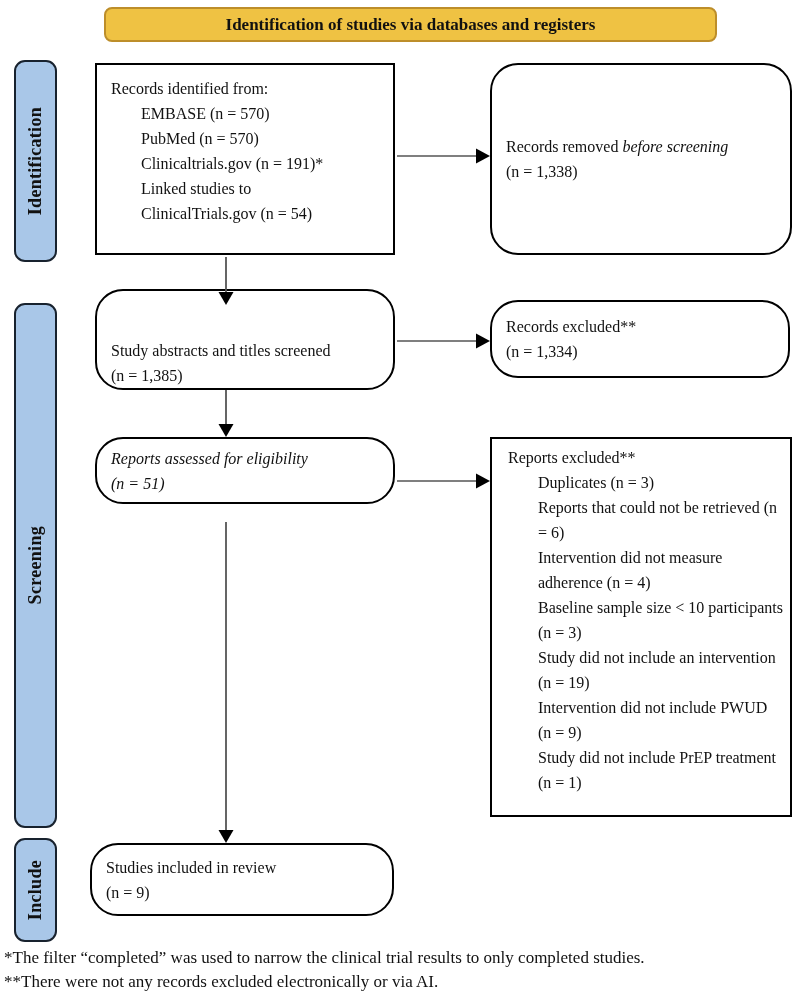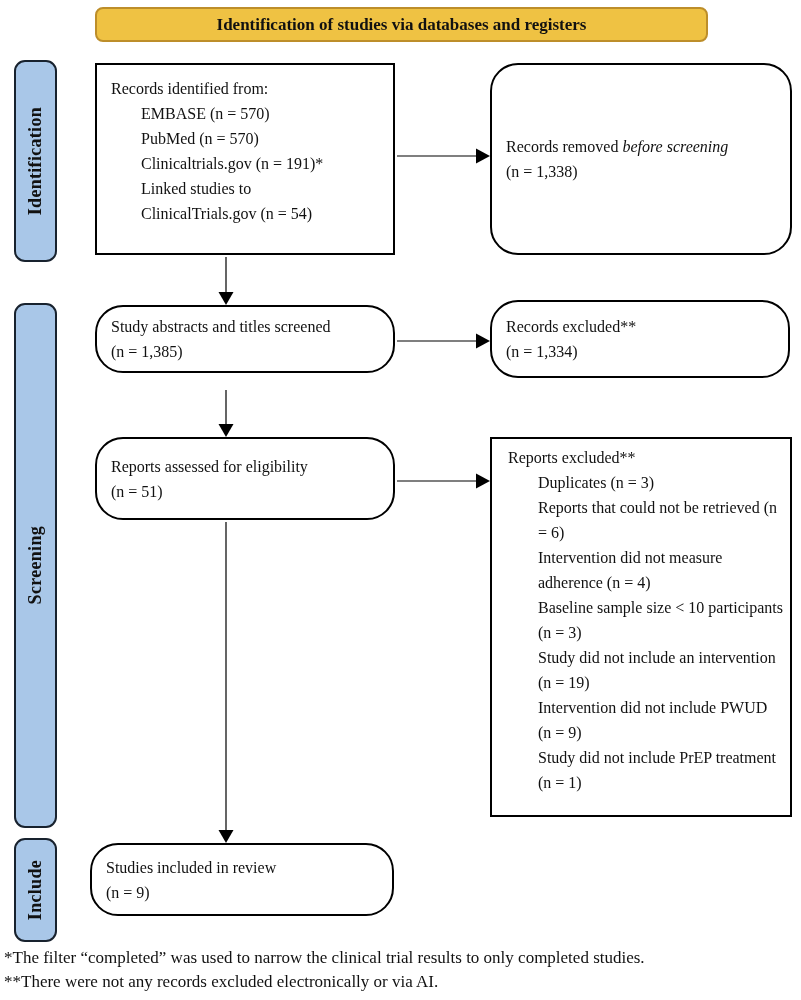--- a/index.html
+++ b/index.html
@@ -5,21 +5,21 @@
   :root{
     --banner-fill:#EFC243; --banner-border:#BD8E2A;
     --stage-fill:#A9C7E8; --stage-border:#18222E;
   }
   html,body{margin:0;padding:0;}
   body{
     width:801px;height:1000px;position:relative;background:#fff;
     font-family:"Liberation Serif", serif;color:#111;overflow:hidden;
   }
   .banner{
-    position:absolute;left:95px;top:7px;width:613px;height:35px;box-sizing:border-box;
+    position:absolute;left:104px;top:7px;width:613px;height:35px;box-sizing:border-box;
     background:var(--banner-fill);border:2px solid var(--banner-border);border-radius:8px;
     display:flex;align-items:center;justify-content:center;
     font-weight:bold;font-size:17px;
   }
   .stage{
     position:absolute;left:14px;width:43px;box-sizing:border-box;
     background:var(--stage-fill);border:2.5px solid var(--stage-border);border-radius:11px;
     display:flex;align-items:center;justify-content:center;
   }
   .stage span{
@@ -67,35 +67,35 @@
       <div>ClinicalTrials.gov (n = 54)</div>
     </div>
 </div>
 
 <div class="box center" style="left:490px;top:63px;width:302px;height:192px;">
   <div class="pad-left" style="max-width:232px;">
     <span>Records removed </span><em>before screening</em><span> (n = 1,338)</span>
   </div>
 </div>
 
-<div class="box center" style="left:95px;top:305px;width:300px;height:68px;">
+<div class="box center" style="left:95px;top:289px;width:300px;height:101px;align-items:flex-end;">
   <div class="pad-left">
     <div style="max-width:232px;">Study abstracts and titles screened</div>
     <div>(n = 1,385)</div>
   </div>
 </div>
 
 <div class="box center" style="left:490px;top:300px;width:300px;height:78px;">
   <div class="pad-left">
     <div>Records excluded**</div>
     <div>(n = 1,334)</div>
   </div>
 </div>
 
-<div class="box center" style="left:95px;top:437px;width:300px;height:83px;">
+<div class="box center" style="left:95px;top:437px;width:300px;height:67px;font-style:italic;">
   <div class="pad-left">
     <div>Reports assessed for eligibility</div>
     <div>(n = 51)</div>
   </div>
 </div>
 
 <div class="box" style="left:490px;top:437px;width:302px;height:380px;padding:6px 6px 0 16px;">
   <div>Reports excluded**</div>
   <div class="indent">
       <div>Duplicates (n = 3)</div>

